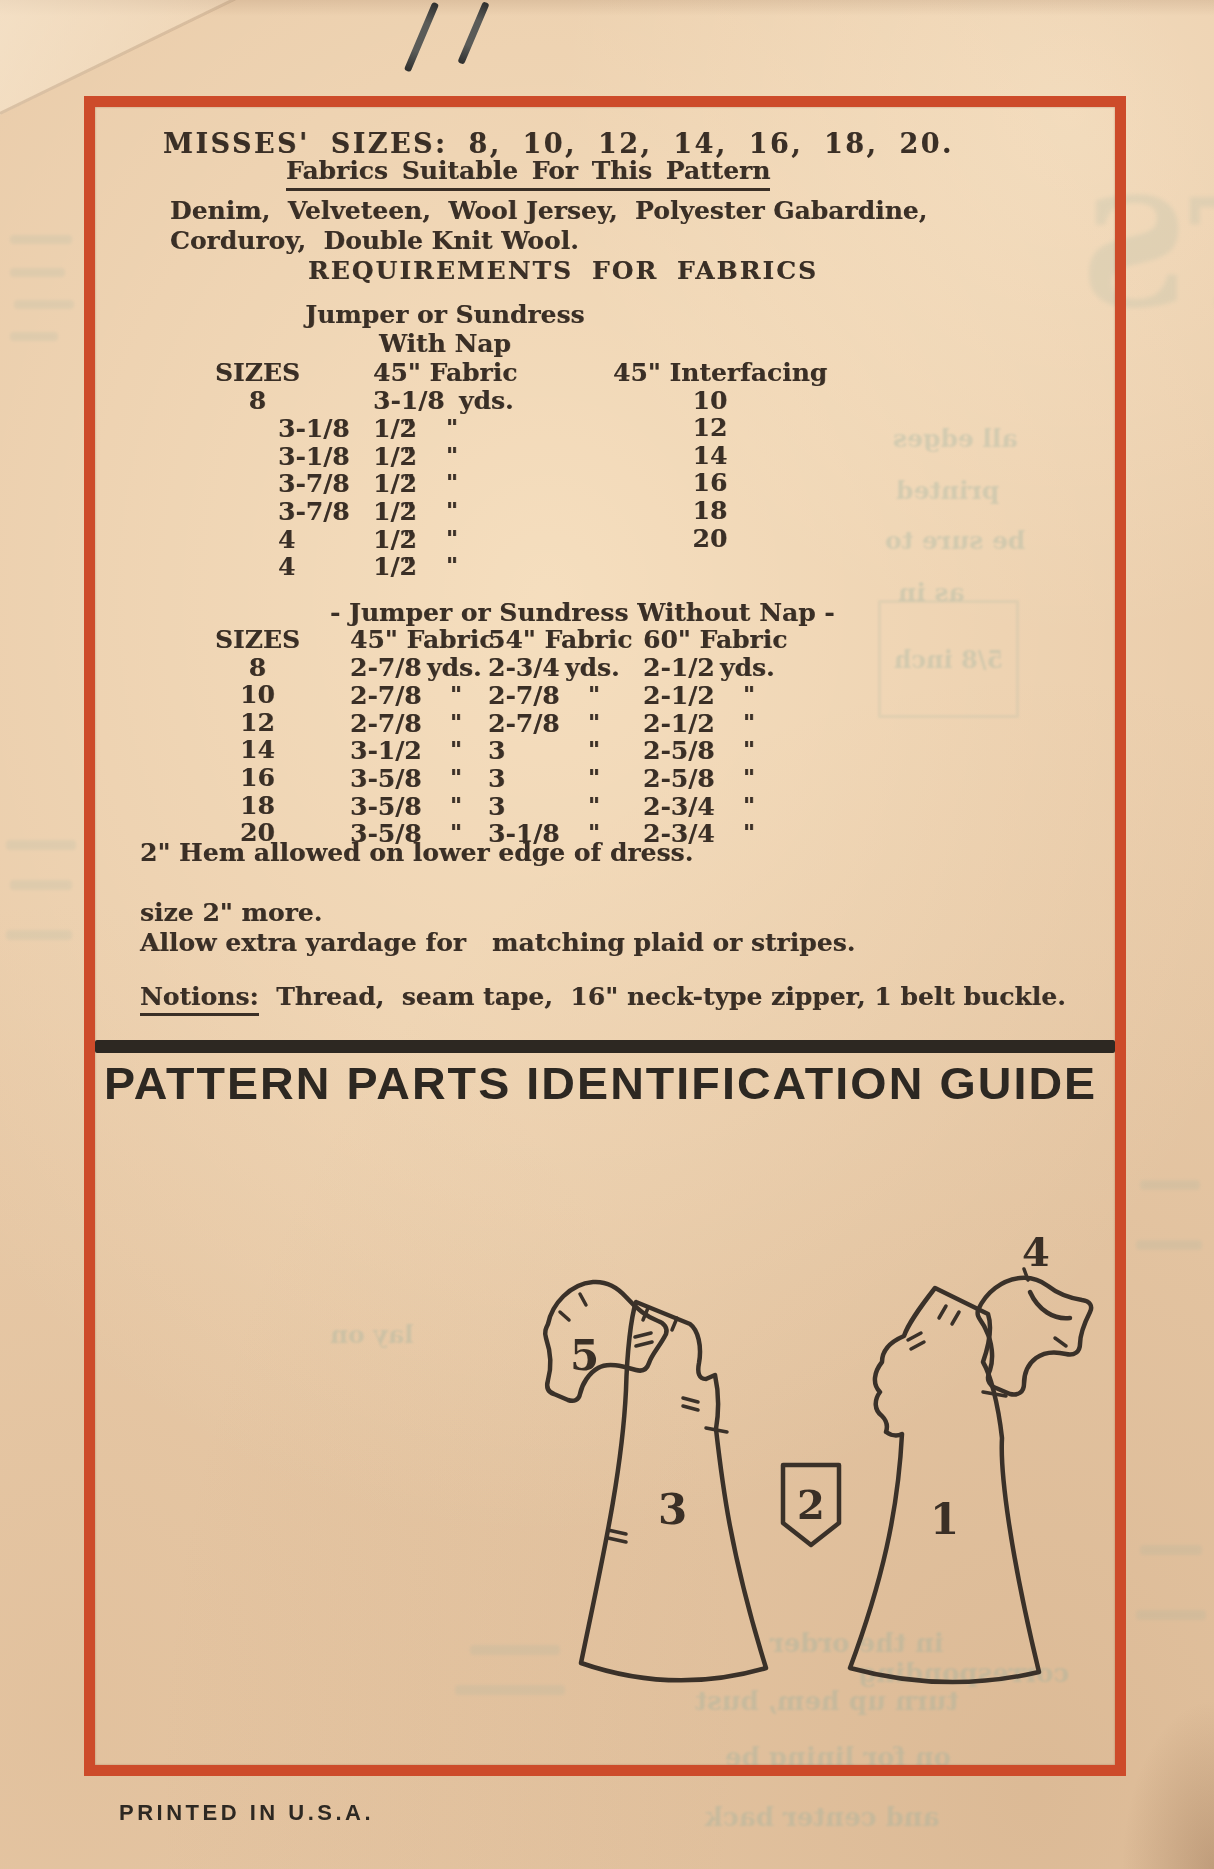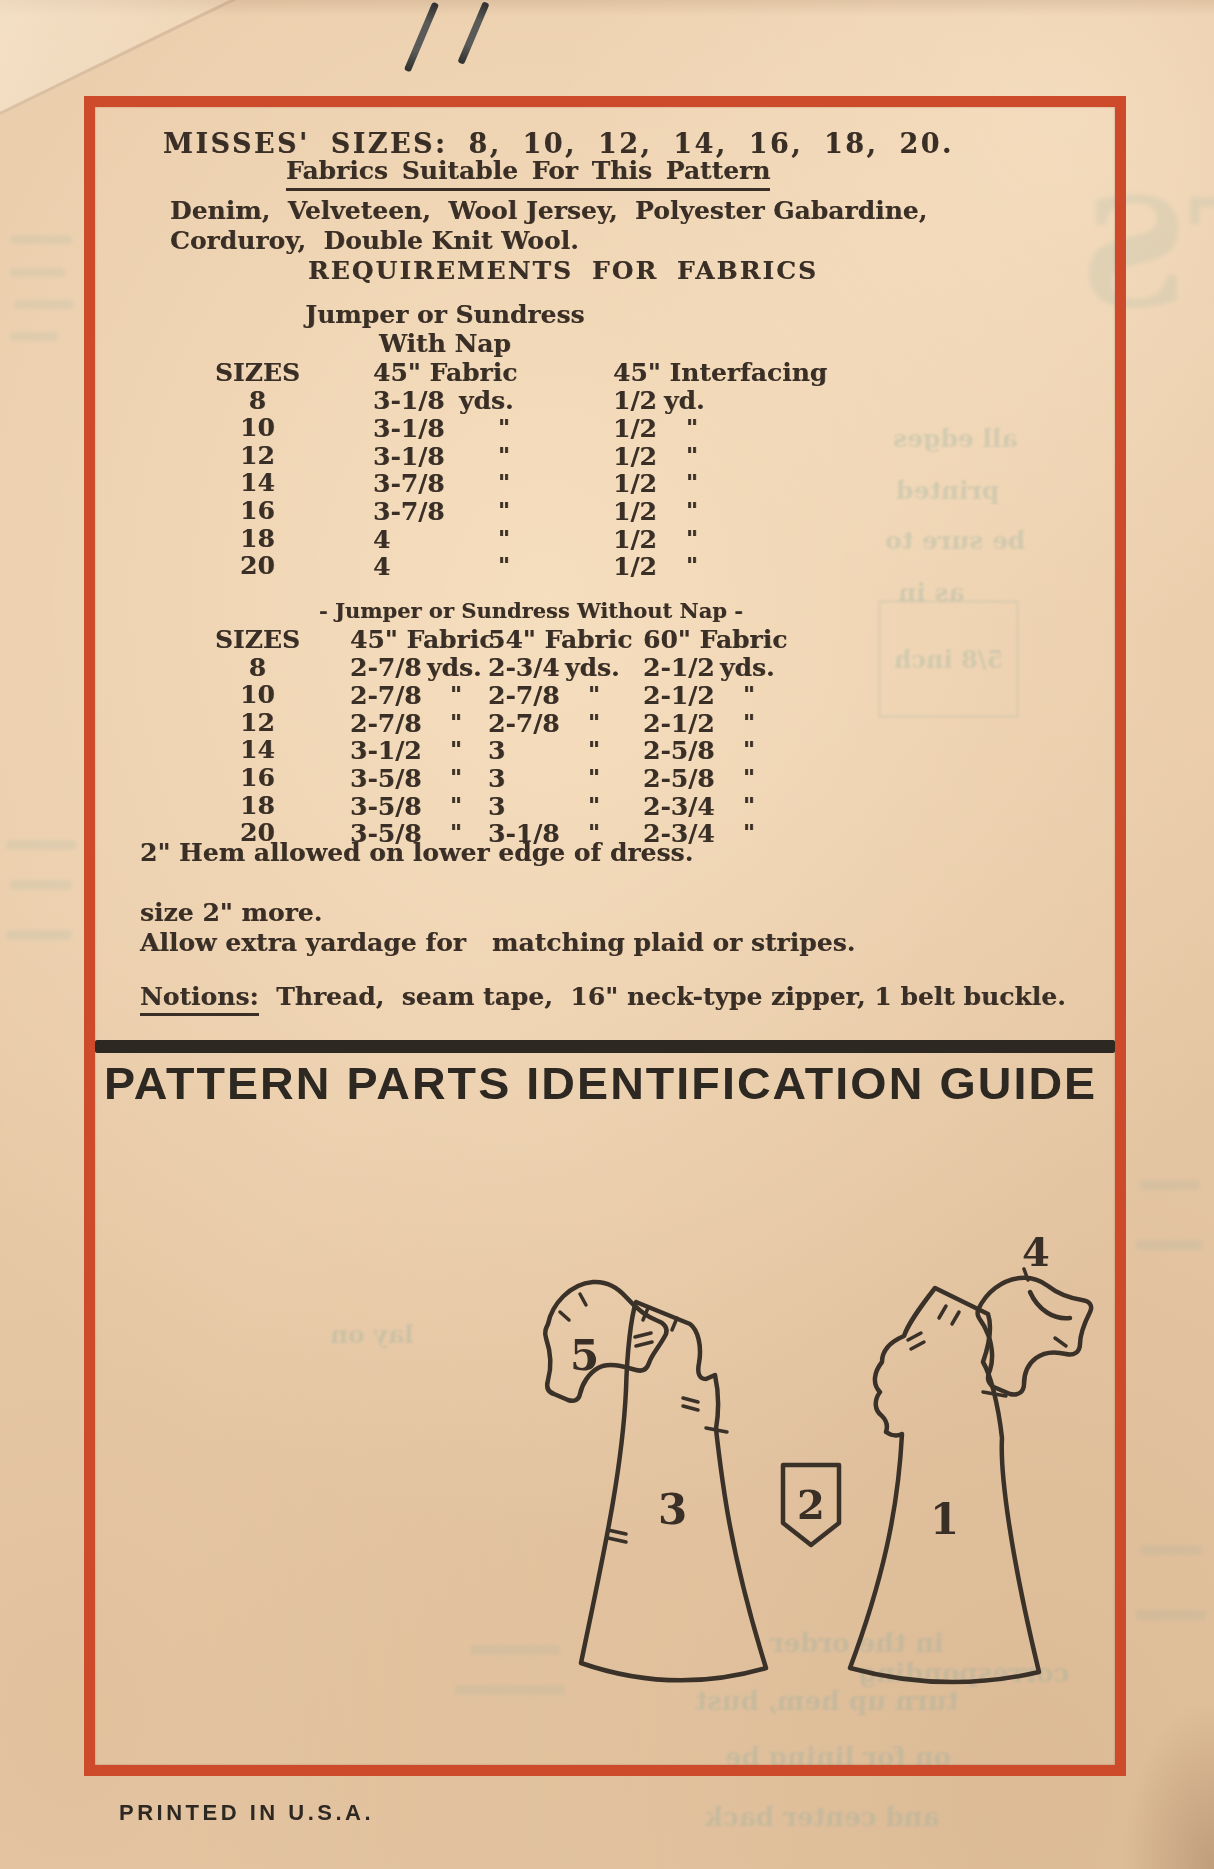--- a/index.html
+++ b/index.html
@@ -54,21 +54,21 @@
   .tbl1{left:210px;top:358px;grid-template-columns:95px 240px 330px;grid-auto-rows:27.6px;}
   .tbl2{left:210px;top:625px;grid-template-columns:95px 165px 140px 230px;grid-auto-rows:27.6px;}
   .c-size{text-align:center;}
   .pl68{padding-left:68px;}
   .pl45{padding-left:45px;} .pl18{padding-left:18px;} .pl33{padding-left:33px;}
   .num{display:inline-block;}
   .w80{min-width:80px;} .w72{min-width:72px;} .w45{min-width:45px;}
   .u-word{margin-left:6px;} .u-ditto{margin-left:45px;font-size:23px;vertical-align:2px;}
   .u-ditto2{margin-left:28px;font-size:23px;vertical-align:2px;}
   .u-word2{margin-left:5px;}
-  .t2-title{left:319px;top:598px;width:420px;text-align:right;font-size:21px;}
+  .t2-title{left:330px;top:598px;width:420px;text-align:right;font-size:25px;}
   .note{font-size:25px;}
   .n-hem{left:140px;top:838px;}
   .n-w1{left:140px;top:868px;}
   .n-w2{left:140px;top:898px;}
   .n-plaid{left:140px;top:928px;}
   .notions{left:140px;top:982px;font-size:25px;}
   .notions .lbl{border-bottom:3px solid #3a2f26;padding-bottom:2px;}
   .rule{left:95px;top:1040px;width:1020px;height:13px;background:#2d2822;border-radius:2px;}
   .guide-title{left:104px;top:1058px;font-family:"Liberation Sans",sans-serif;
     font-weight:700;font-size:45px;letter-spacing:2px;color:#2d2822;white-space:nowrap;
@@ -133,21 +133,20 @@
     <div class="line">Jumper or Sundress</div>
     <div class="line">With Nap</div>
   </div>
   <div class="abs content tbl tbl1">
     <div class="cell c-size">SIZES</div>
     <div class="cell pl68">45" Fabric</div>
     <div class="cell pl68">45" Interfacing</div>
 
     <div class="cell c-size">8</div>
     <div class="cell pl68"><span class="num w80">3-1/8</span><span class="unit u-word">yds.</span></div>
-    <div class="cell pl68"><span class="num w45">1/2</span><span class="unit u-word">yd.</span></div>
 
     <div class="cell c-size">10</div>
     <div class="cell pl68"><span class="num w80">3-1/8</span><span class="unit u-ditto">"</span></div>
     <div class="cell pl68"><span class="num w45">1/2</span><span class="unit u-ditto2">"</span></div>
 
     <div class="cell c-size">12</div>
     <div class="cell pl68"><span class="num w80">3-1/8</span><span class="unit u-ditto">"</span></div>
     <div class="cell pl68"><span class="num w45">1/2</span><span class="unit u-ditto2">"</span></div>
 
     <div class="cell c-size">14</div>

